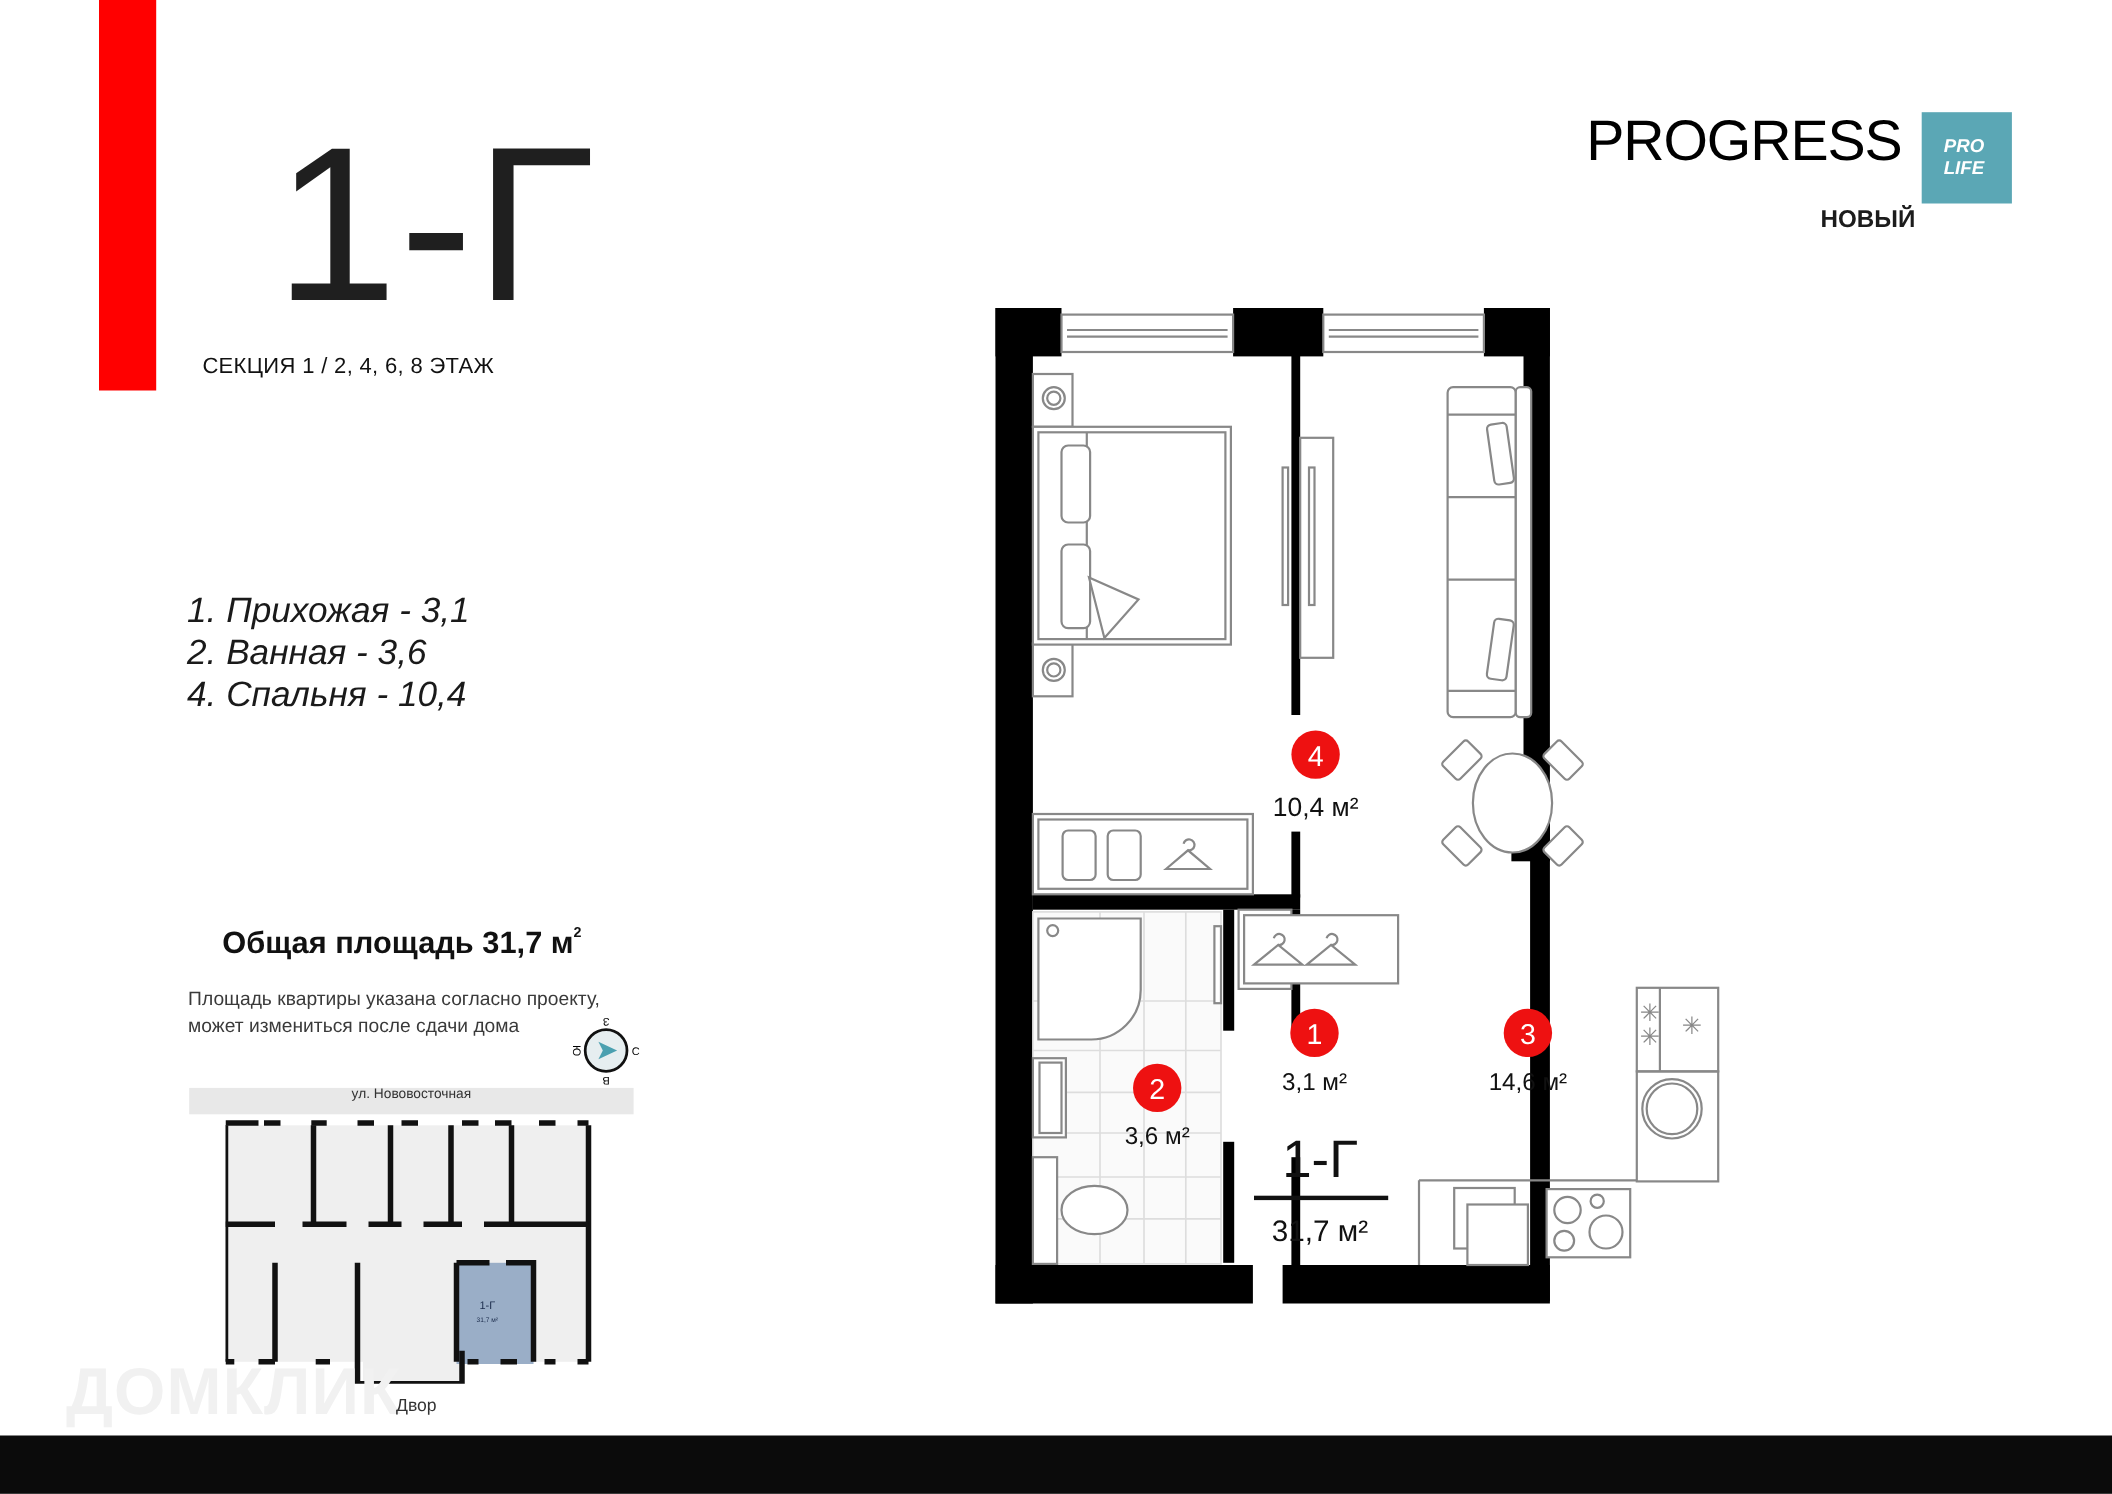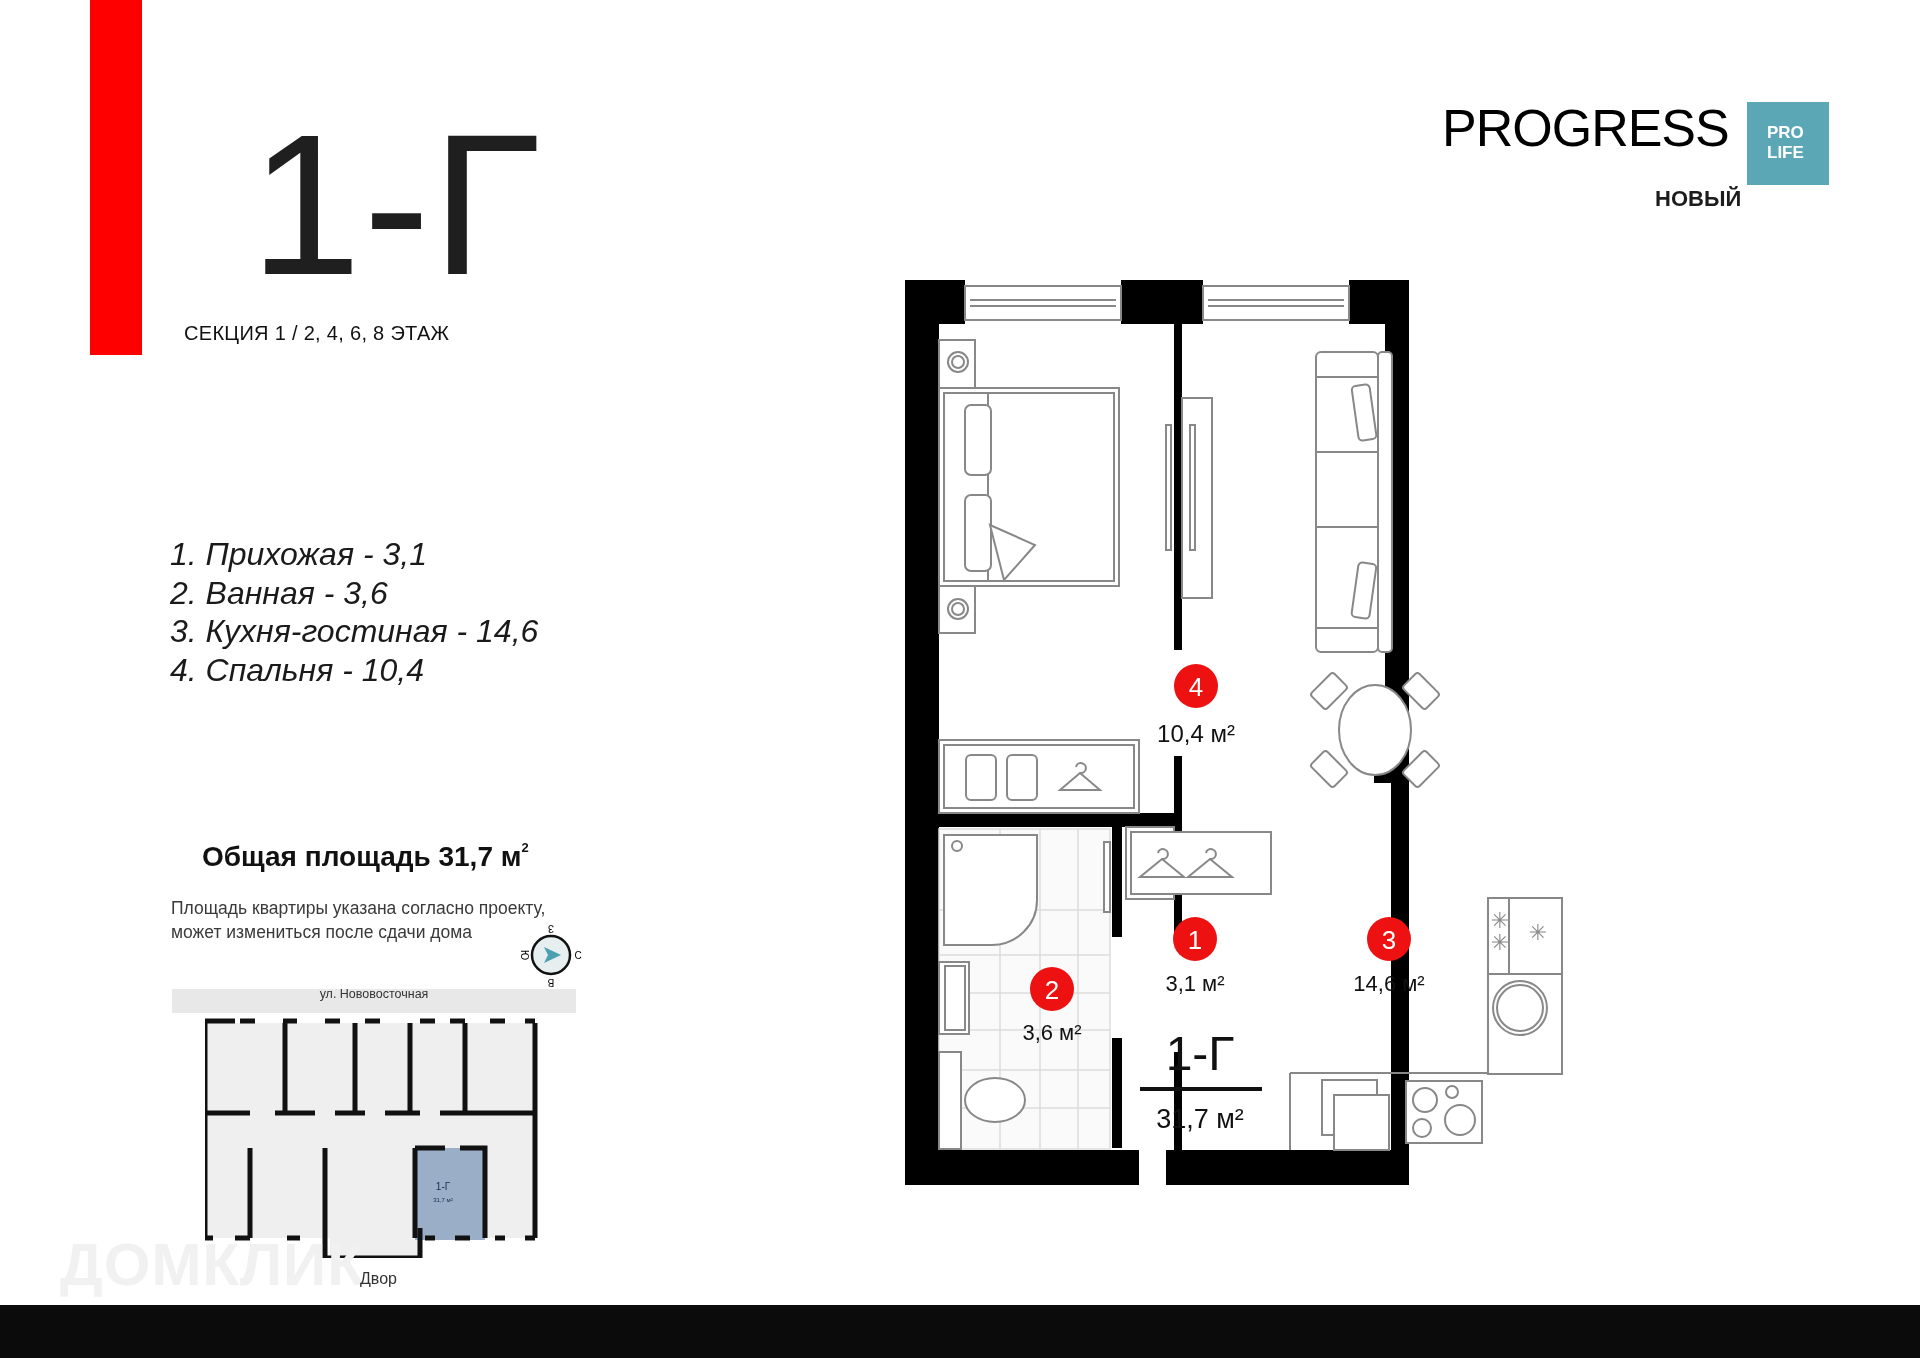--- a/index.html
+++ b/index.html
@@ -16,34 +16,33 @@
   .total-area { left: 202px; top: 840px; font-size: 28px; font-weight: 700; color: #111; }
   .total-area sup { font-size: 13px; vertical-align: 14px; }
   .note { left: 171px; top: 896px; font-size: 17.5px; line-height: 24px; color: #3a3a3a; }
   .street-bar { left: 172px; top: 989px; width: 404px; height: 24px; background: #e8e8e8; font-size: 12.5px; text-align: center; line-height: 11px; color: #333; }
   .yard-label { left: 360px; top: 1270px; font-size: 16px; color: #333; }
   .watermark { left: 60px; top: 1230px; font-size: 60px; color: #f1f1f1; font-weight: 700; letter-spacing: 1px; }
   .bottom-bar { left: 0; top: 1305px; width: 1920px; height: 53px; background: #0b0b0b; }
   .logo-text { left: 1442px; top: 96px; font-size: 52px; font-weight: 400; color: #000000; letter-spacing: -1px; line-height: 64px; }
   .logo-sub { left: 1655px; top: 158px; font-size: 22px; font-weight: 700; color: #1c1c1c; margin-top: 28px; }
   .logo-box { left: 1747px; top: 102px; width: 82px; height: 83px; background: #5ba7b5; color: #fff; font-weight: 700; font-size: 17px; line-height: 18px; }
-  .logo-box span { position: absolute; left: 20px; }
+  .logo-box span { position: absolute; left: 20px; font-style: italic; }
   svg text { font-family: "Liberation Sans", "DejaVu Sans", sans-serif; }
 </style>
 </head>
 <body>
 
 <div class="abs red-bar"></div>
 <div class="abs apt-title">1-Г</div>
 <div class="abs section-line">СЕКЦИЯ 1  / 2, 4, 6, 8 ЭТАЖ</div>
 
 <div class="abs rooms-list">
   <div>1.  Прихожая - 3,1</div>
   <div>2. Ванная - 3,6</div>
-  <div>3. Кухня-гостиная - 14,6</div>
   <div>4. Спальня - 10,4</div>
 </div>
 
 <div class="abs total-area"><span>Общая площадь 31,7 м</span><sup>2</sup></div>
 <div class="abs note">
   <div>Площадь квартиры указана согласно проекту,</div>
   <div>может измениться после сдачи дома</div>
 </div>
 
 <svg class="abs" style="left:518px;top:922px" width="66" height="66" viewBox="0 0 66 66">

